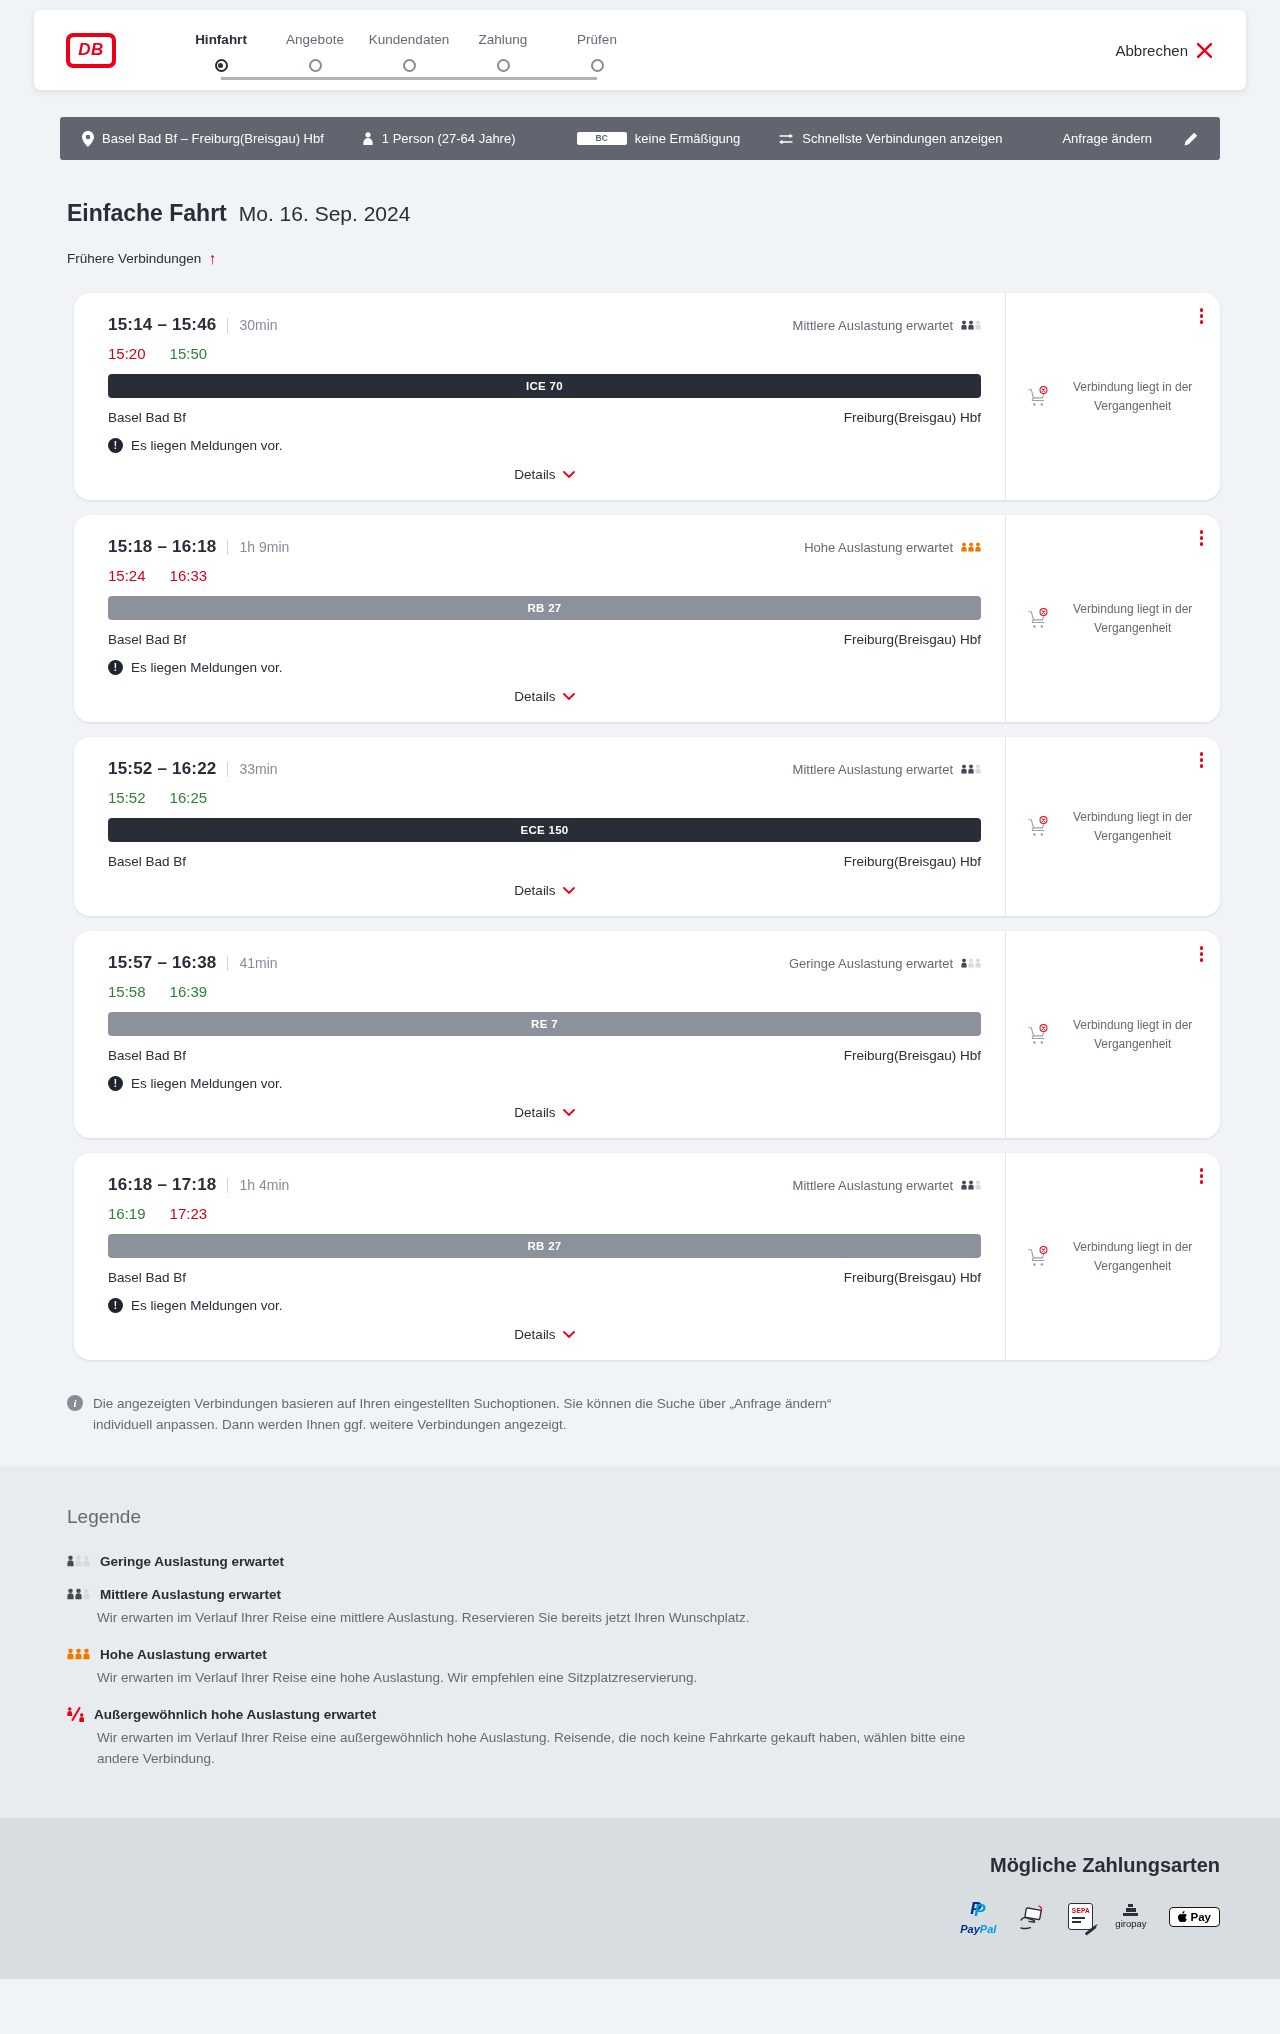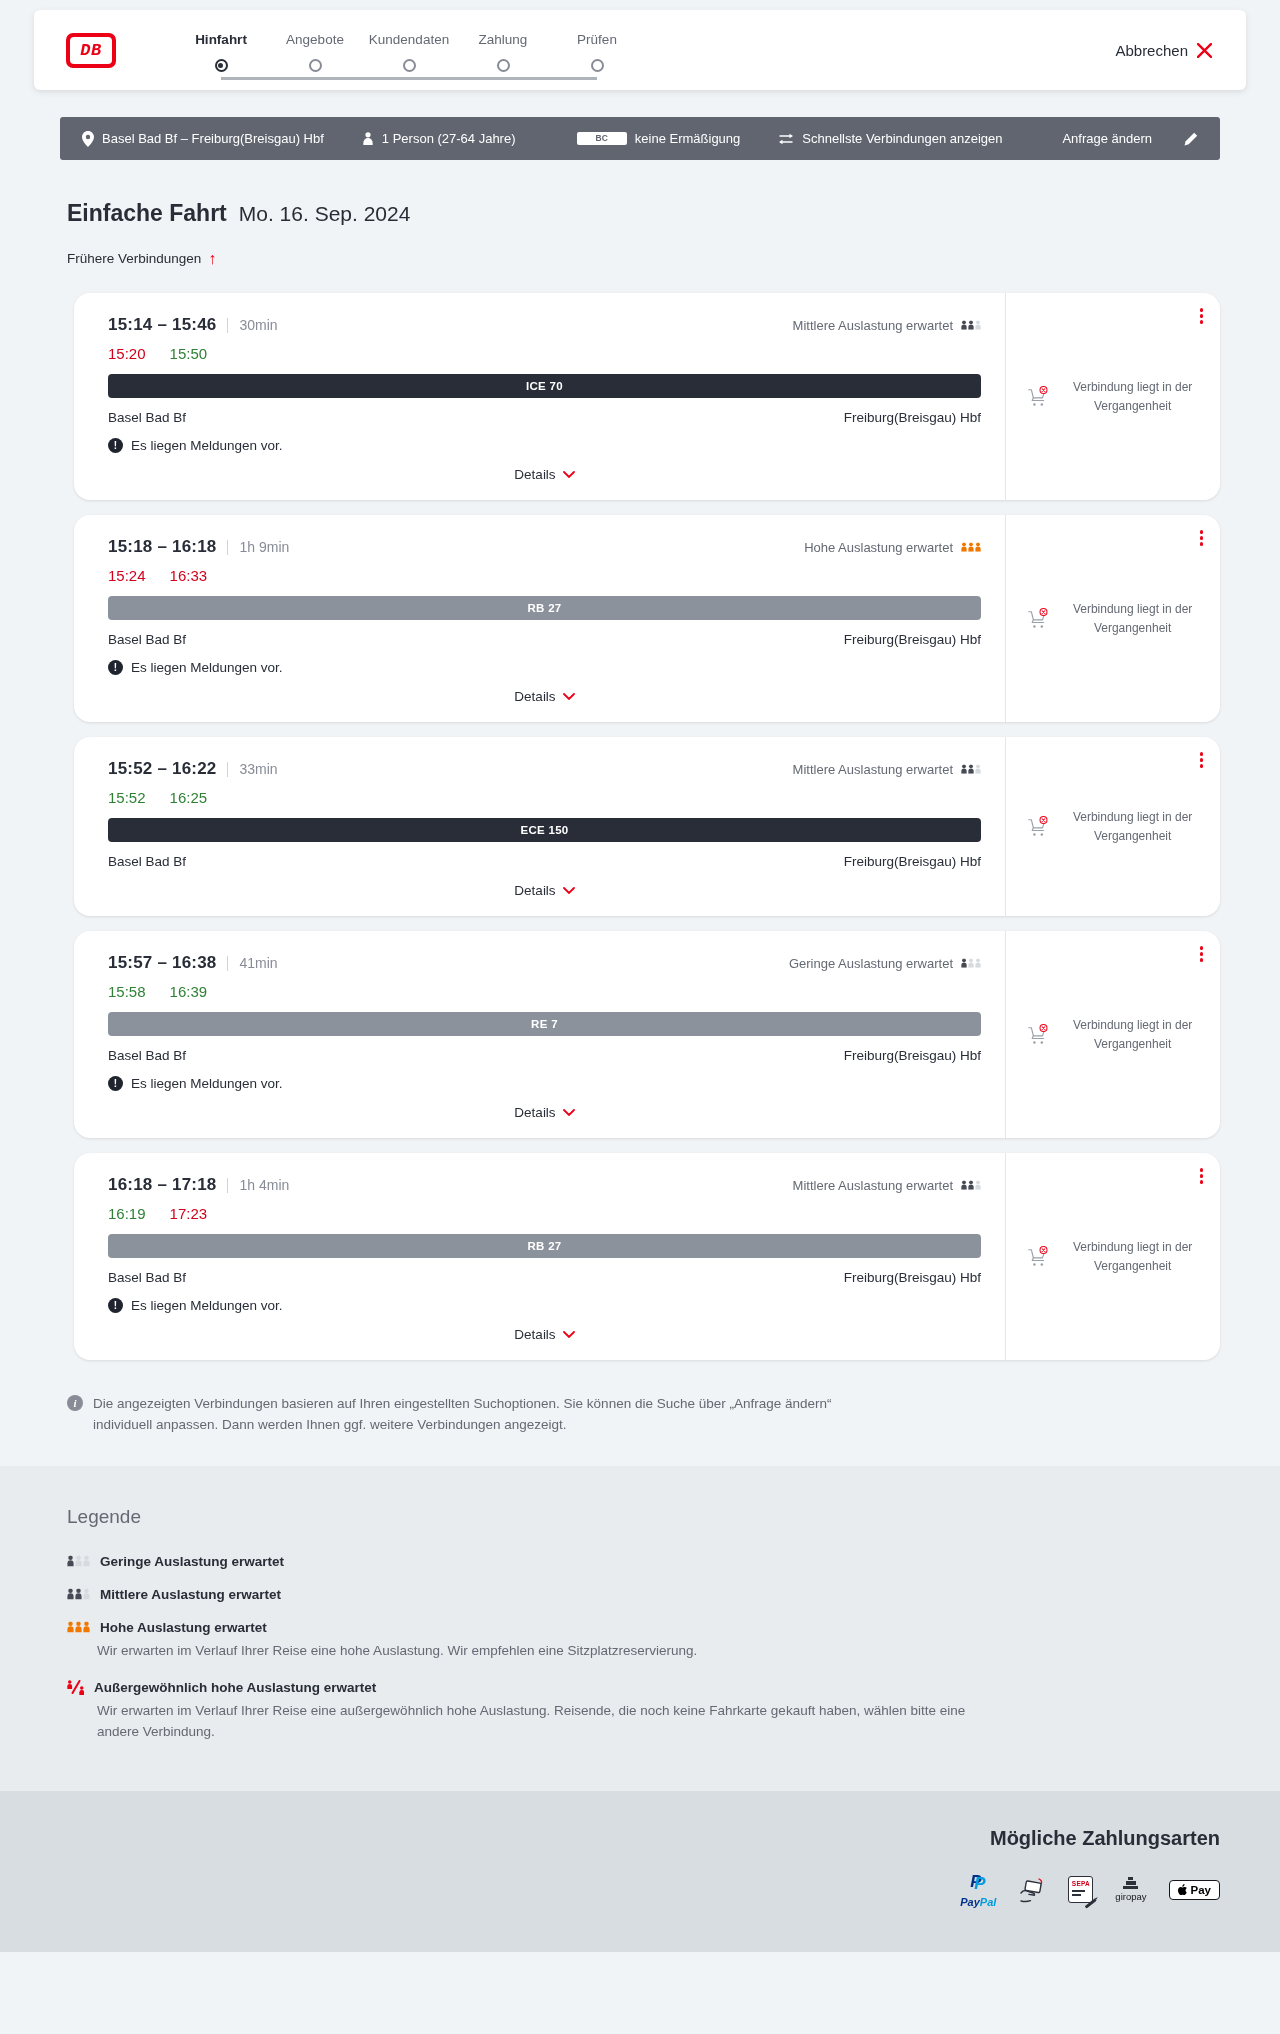--- a/index.html
+++ b/index.html
@@ -21,21 +21,20 @@
   }
   .db-logo {
     width: 50px; height: 35px; background: #ec0016; border-radius: 7px;
     display: flex; align-items: center; justify-content: center; flex: none;
   }
   .db-logo-inner {
     width: 42px; height: 27px; background: #fff; border-radius: 4px;
     display: flex; align-items: center; justify-content: center;
     color: #ec0016; font-weight: 800; font-size: 17px; letter-spacing: .5px;
     font-style: italic;
-    font-family: Liberation Mono, monospace;
   }
   .stepper { display: flex; margin-left: 58px; position: relative; padding-top: 4px; }
   .stepper .track {
     position: absolute; height: 3px; background: #afb4bb; left: 47px; right: 47px; top: 49px;
   }
   .step { width: 94px; display: flex; flex-direction: column; align-items: center; gap: 12px; position: relative; }
   .step-label { font-size: 13.5px; color: #646973; white-space: nowrap; }
   .step.active .step-label { color: #282d37; font-weight: 700; }
   .step-dot {
     width: 13px; height: 13px; border-radius: 50%; background: #fff;
@@ -611,20 +610,21 @@
               </svg>
             <svg class="p2" viewBox="0 0 10 16">
                 <use href="#sym-person"></use>
               </svg>
             <svg class="p3" viewBox="0 0 10 16">
                 <use href="#sym-person"></use>
               </svg>
           </span>
           <span class="legend-label">Mittlere Auslastung erwartet</span>
         </div>
+        <p class="legend-desc">Wir erwarten im Verlauf Ihrer Reise eine mittlere Auslastung. Reservieren Sie bereits jetzt Ihren Wunschplatz.</p>
       </div>
       <div class="legend-item">
         <div class="legend-head">
           <span class="occ occ-high">
             <svg class="p1" viewBox="0 0 10 16">
                 <use href="#sym-person"></use>
               </svg>
             <svg class="p2" viewBox="0 0 10 16">
                 <use href="#sym-person"></use>
               </svg>

